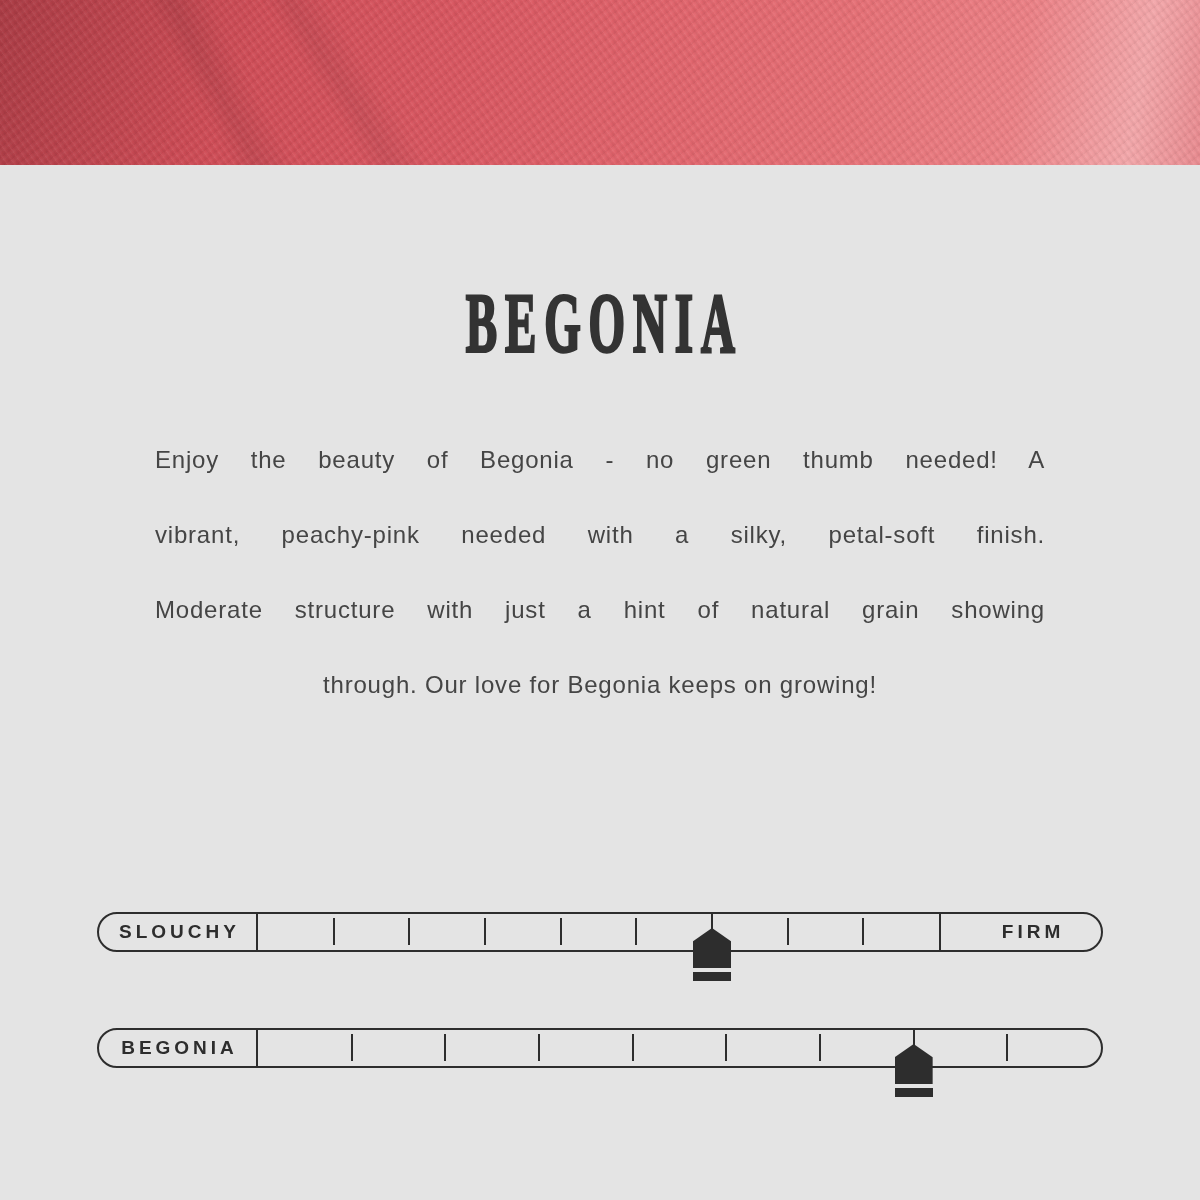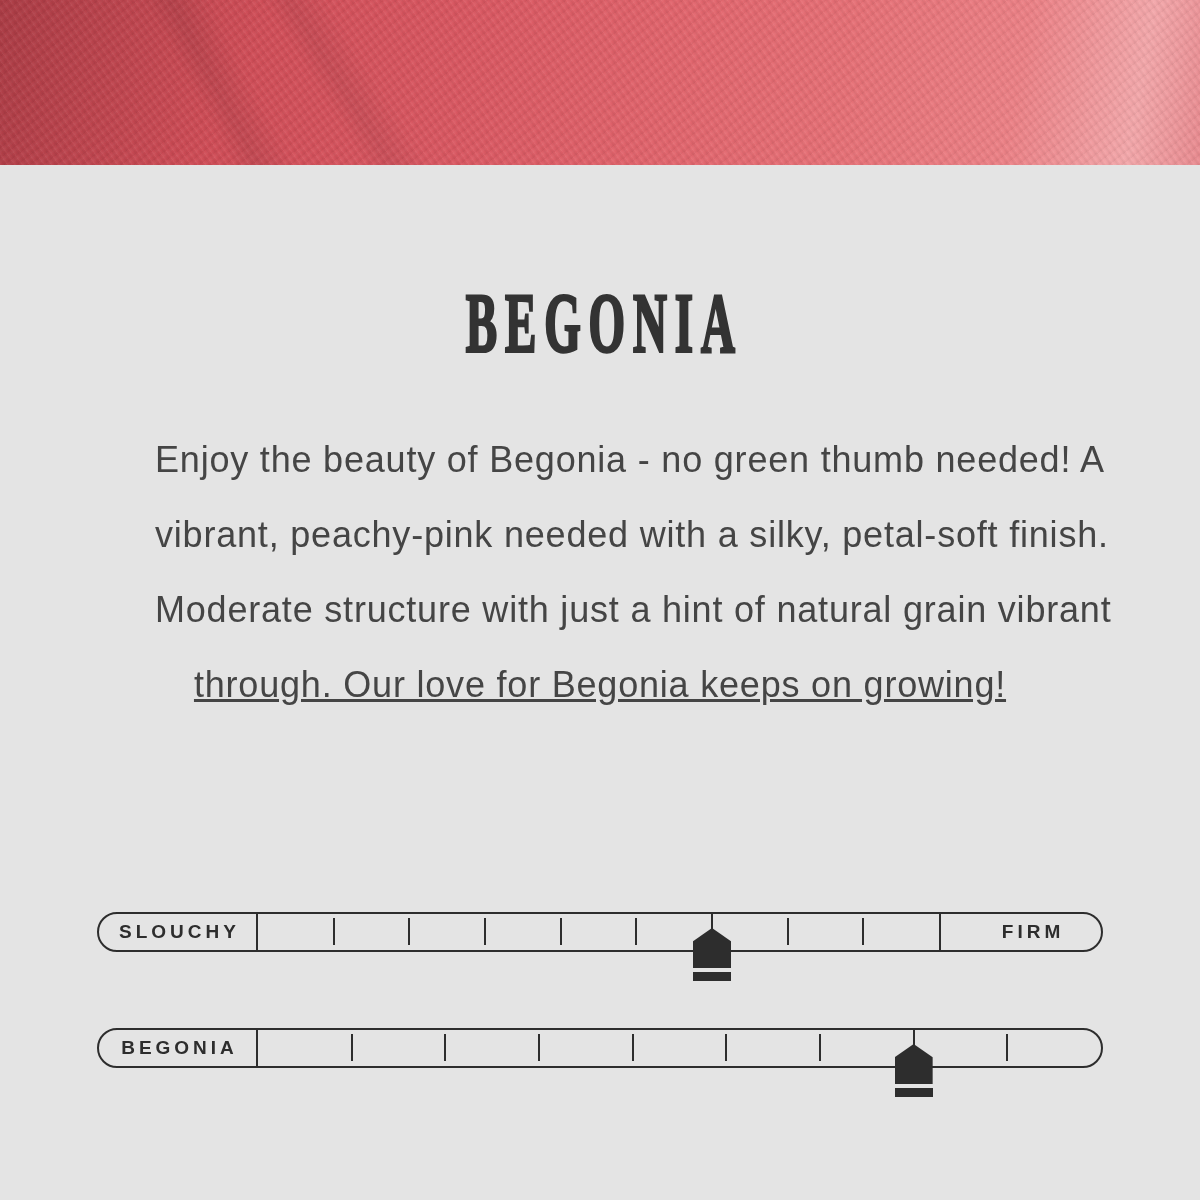--- a/index.html
+++ b/index.html
@@ -53,38 +53,37 @@
     color:#333333;
     -webkit-text-stroke:3px #333333;
     transform:scaleX(0.56);
     transform-origin:50% 50%;
     white-space:nowrap;
   }
 
   
   .description{
     position:absolute;top:422px;left:155px;width:890px;
-    font-size:36px;
+    font-size:24px;
     letter-spacing:0.8px;
     color:#454545;
   }
   .description .line{
     height:75px;
     line-height:75px;
     white-space:nowrap;
   }
   .description .line.justify{
     text-align:justify;
     text-align-last:justify;
     -moz-text-align-last:justify;
   }
   .description .line.center{
     text-align:center;
     white-space:normal;
-    text-decoration:underline;
   }
 
   
   .scale{
     position:absolute;left:97px;width:1006px;height:40px;
     box-sizing:border-box;
     border:2px solid #2d2d2d;
     border-radius:20px;
     display:flex;
   }
@@ -134,21 +133,21 @@
     <div class="creases"></div>
   </div>
 
   <div class="title-wrap">
     <h1 class="title">BEGONIA</h1>
   </div>
 
   <div class="description">
     <div class="line justify">Enjoy the beauty of Begonia - no green thumb needed! A</div>
     <div class="line justify">vibrant, peachy-pink needed with a silky, petal-soft finish.</div>
-    <div class="line justify">Moderate structure with just a hint of natural grain vibrant</div>
+    <div class="line justify">Moderate structure with just a hint of natural grain showing</div>
     <div class="line center">through. Our love for Begonia keeps on growing!</div>
   </div>
 
   <div class="scale first">
     <div class="end-label left">SLOUCHY</div>
     <div class="track">
       <div class="marker" style="left: 66.6667%;">
         <div class="marker-head"></div>
         <div class="marker-strip"></div>
       </div>

